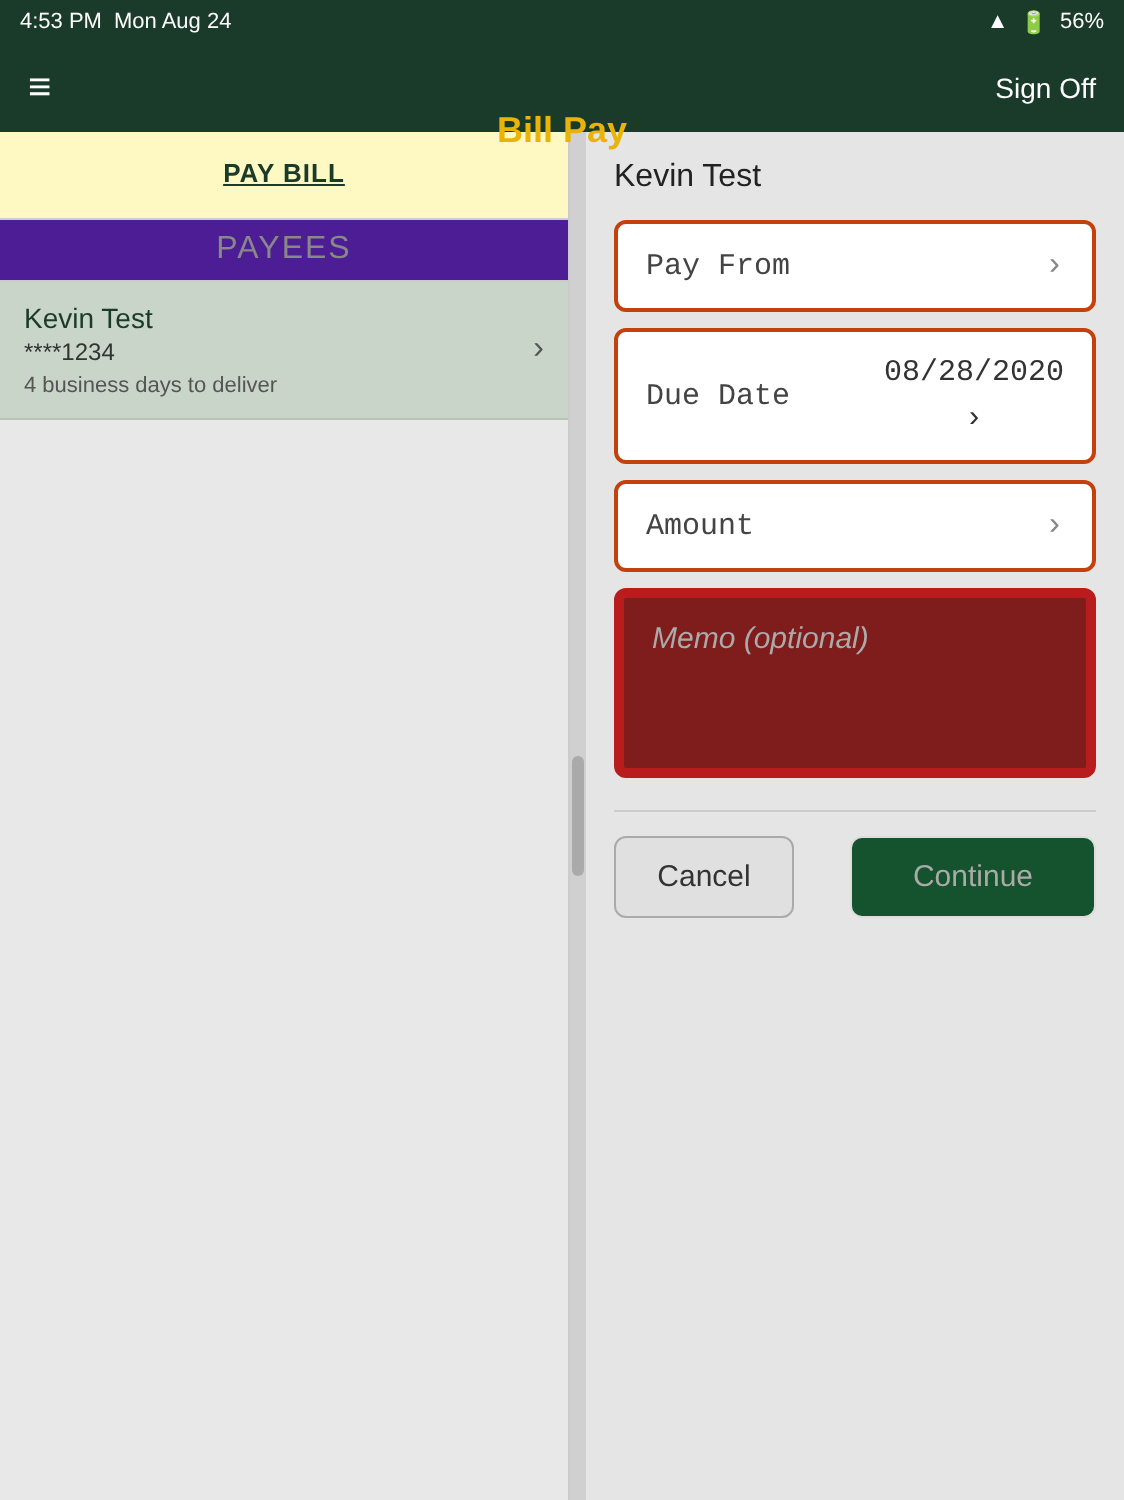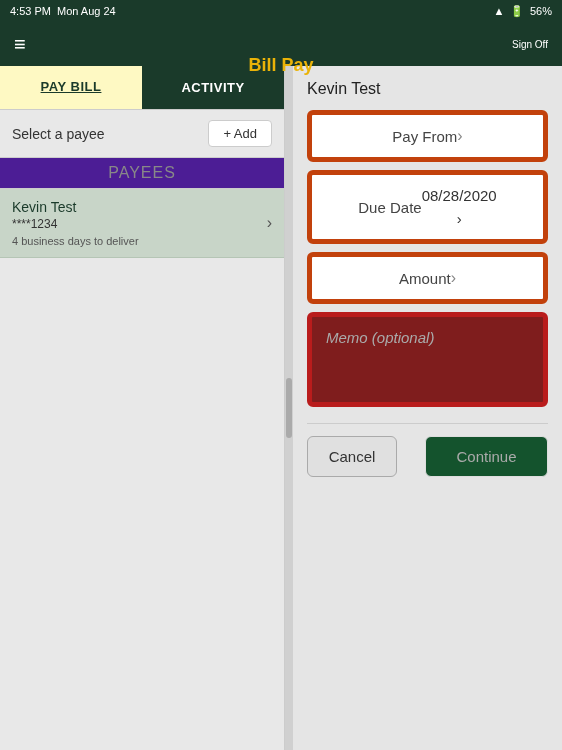--- a/index.html
+++ b/index.html
@@ -44,21 +44,21 @@
       color: #eab308;
       font-size: 18px;
       font-weight: 600;
       position: absolute;
       left: 50%;
       transform: translateX(-50%);
       top: 33px;
     }
     .header-signoff {
       color: #fff;
-      font-size: 10px;
+      font-size: 14px;
       cursor: pointer;
     }
 
     
     .main-layout {
       display: flex;
       height: calc(750px - 66px);
     }
 
     
@@ -176,28 +176,29 @@
     .payee-selected-name {
       font-size: 16px;
       color: #222;
       font-weight: 500;
       margin-bottom: 12px;
     }
 
     
     .form-row {
       background: #fff;
-      border: 5px solid #c2410c;
+      border: 2px solid #c2410c;
       border-radius: 6px;
       display: flex;
       align-items: center;
-      justify-content: center;
+      justify-content: space-between;
       padding: 12px 14px;
       margin-bottom: 8px;
       cursor: pointer;
+      font-family: Liberation Mono, monospace;
     }
     .form-row-label {
       font-size: 15px;
       color: #444;
     }
     .form-row-value {
       font-size: 15px;
       color: #333;
       display: flex;
       align-items: center;
@@ -281,29 +282,22 @@
 </div>
 
 <div class="main-layout">
 
   <div class="left-panel">
 
     <div class="tabs">
       <div class="tab tab-pay-bill">
         <span>PAY BILL</span>
       </div>
-      <div class="tab tab-activity">
-        <span>ACTIVITY</span>
-      </div>
-    </div>
-
-    <div class="select-payee-row">
-      <span class="select-payee-label">Select a payee</span>
-      <button class="add-button">+ Add</button>
-    </div>
+    </div>
+
 
     <div class="payees-label">PAYEES</div>
 
     <div class="payee-item">
       <div class="payee-info">
         <span class="payee-name">Kevin Test</span>
         <span class="payee-account">****1234</span>
         <span class="payee-delivery">4 business days to deliver</span>
       </div>
       <span class="payee-chevron">›</span>

